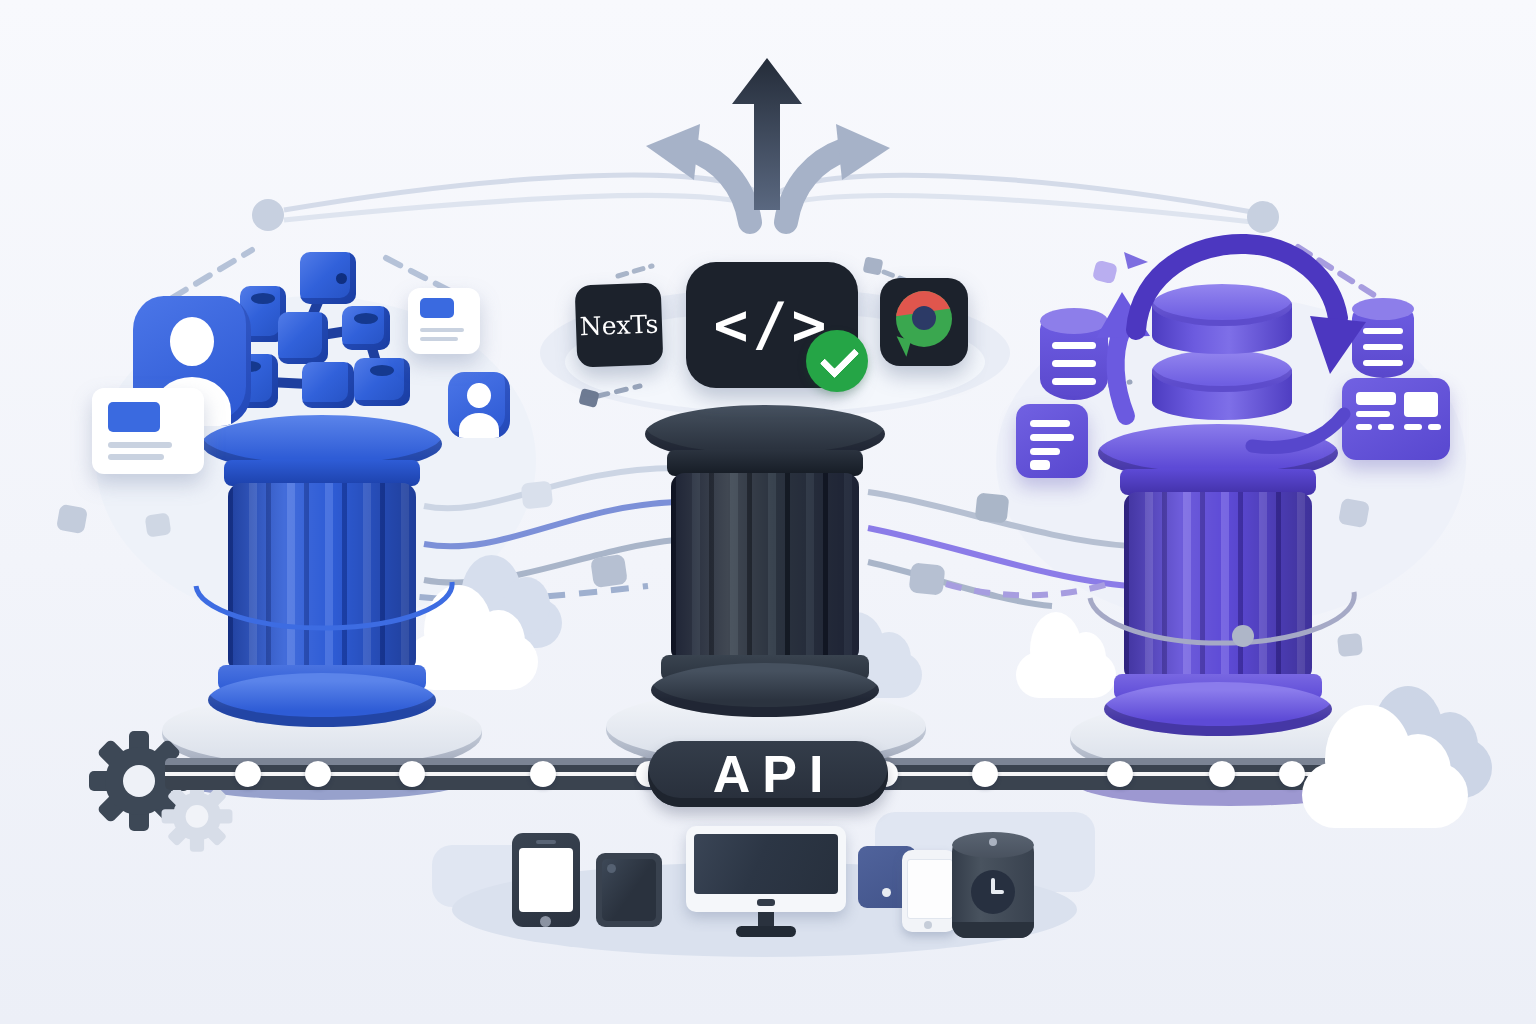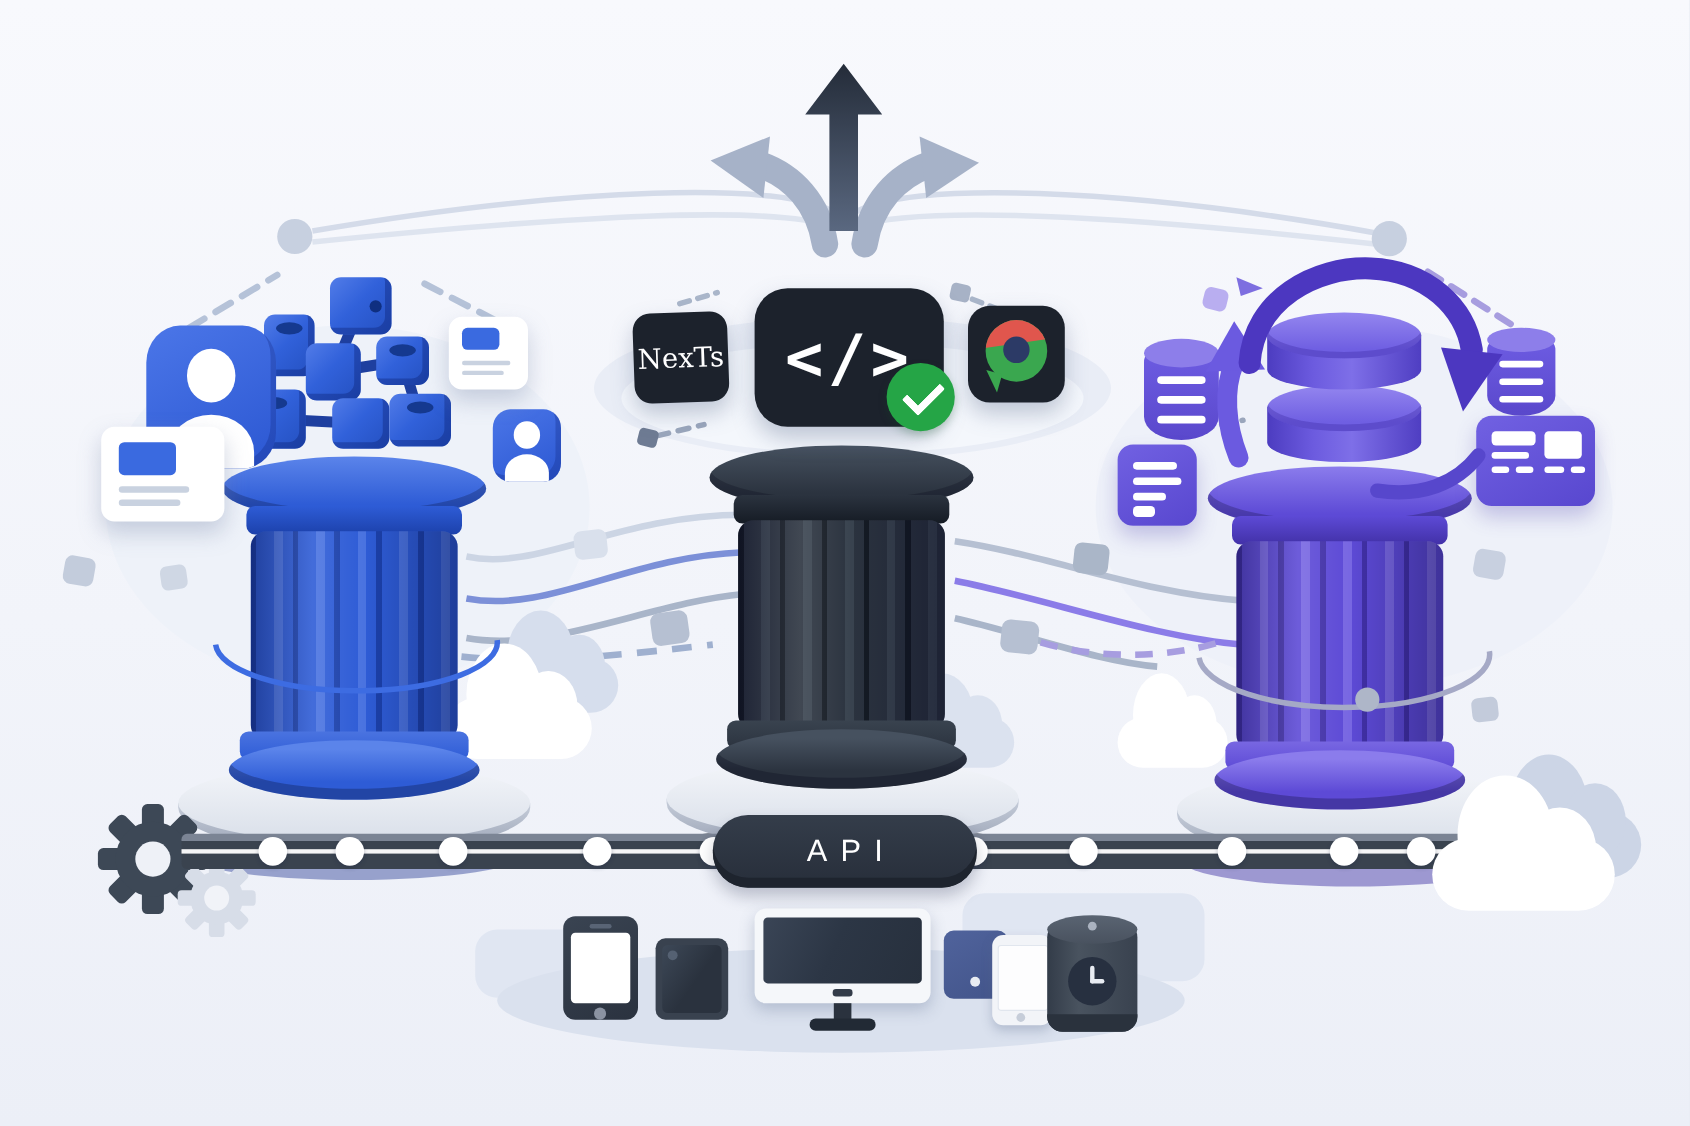--- a/index.html
+++ b/index.html
@@ -42,21 +42,21 @@
   
   .apitrack { position:absolute; left:165px; top:758px; width:1228px; height:32px; z-index:5;
               background:linear-gradient(180deg,#7b8494 0 7px,#3a434f 7px); border-radius:5px; }
   .apiline  { position:absolute; left:165px; top:772px; width:1228px; height:4px; background:#fff; z-index:5; opacity:.95; }
   .apidot   { position:absolute; top:761px; width:26px; height:26px; border-radius:50%; background:#fff; z-index:6;
               box-shadow:0 2px 4px rgba(30,40,70,.3); }
   .apiplate { position:absolute; left:648px; top:741px; width:240px; height:66px; border-radius:32px; z-index:6;
               background:linear-gradient(180deg,#343d4a,#272e3a);
               box-shadow:inset 0 -9px 0 #1e242e, 0 8px 14px rgba(30,40,70,.25);
               display:flex; align-items:center; justify-content:center; }
-  .apiplate span { color:#fff; font-size:28px; font-weight:normal; letter-spacing:12px; padding-left:12px; }
+  .apiplate span { color:#fff; font-size:52px; font-weight:bold; letter-spacing:12px; padding-left:12px; }
 
   
   .badge { position:absolute; border-radius:16px; background:#1c222c; z-index:3;
            box-shadow:0 10px 20px rgba(90,105,140,.35); }
   .nexts { display:flex; align-items:center; justify-content:center;
            color:#fff; font-family:"DejaVu Serif",serif; font-size:25px; transform:rotate(-2deg); }
   .codebadge { border-radius:30px; display:flex; align-items:center; justify-content:center;
            color:#fff; font-family:"DejaVu Sans Mono",monospace; font-weight:bold; font-size:58px; letter-spacing:4px; }
   .check { position:absolute; width:62px; height:62px; border-radius:50%; background:#25a546; z-index:4;
            box-shadow:0 4px 8px rgba(20,80,40,.25); }

